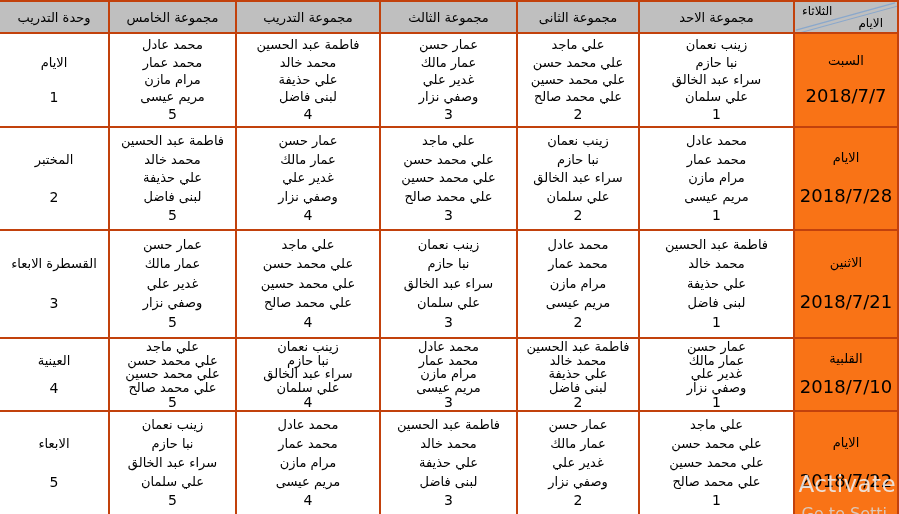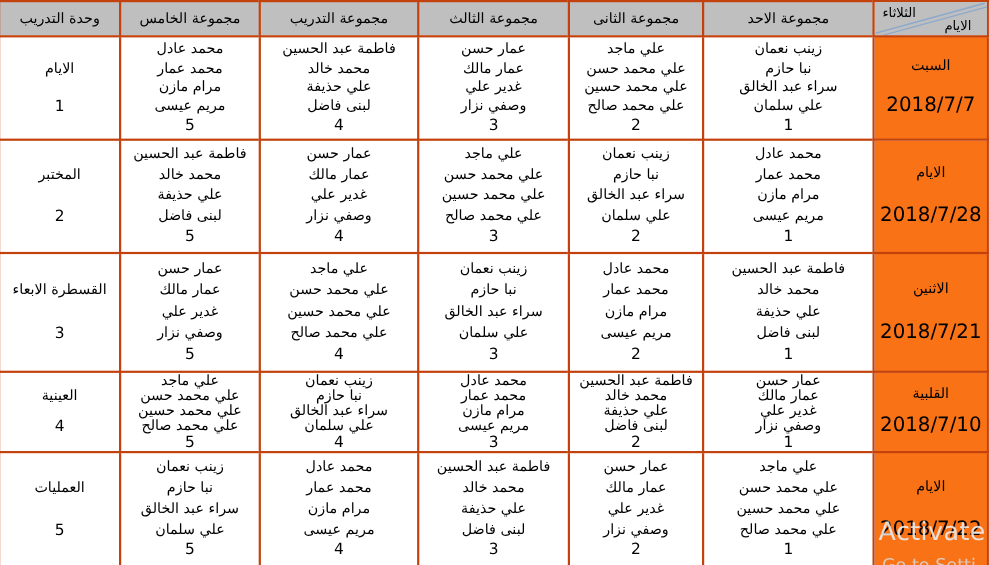--- a/index.html
+++ b/index.html
@@ -358,21 +358,21 @@
             <div class="stack">
               <div class="ln">زينب نعمان</div>
               <div class="ln">نبا حازم</div>
               <div class="ln">سراء عبد الخالق</div>
               <div class="ln">علي سلمان</div>
               <div class="ln num">5</div>
             </div>
           </td>
           <td class="unit-cell">
             <div class="stack">
-              <div class="ln">العمليات</div>
+              <div class="ln">الابعاء</div>
               <div class="ln num">5</div>
             </div>
           </td>
         </tr>
       </tbody>
   </table>
 
   <div class="wm1">Activate</div>
   <div class="wm2">Go to Setti</div>
 </div>

